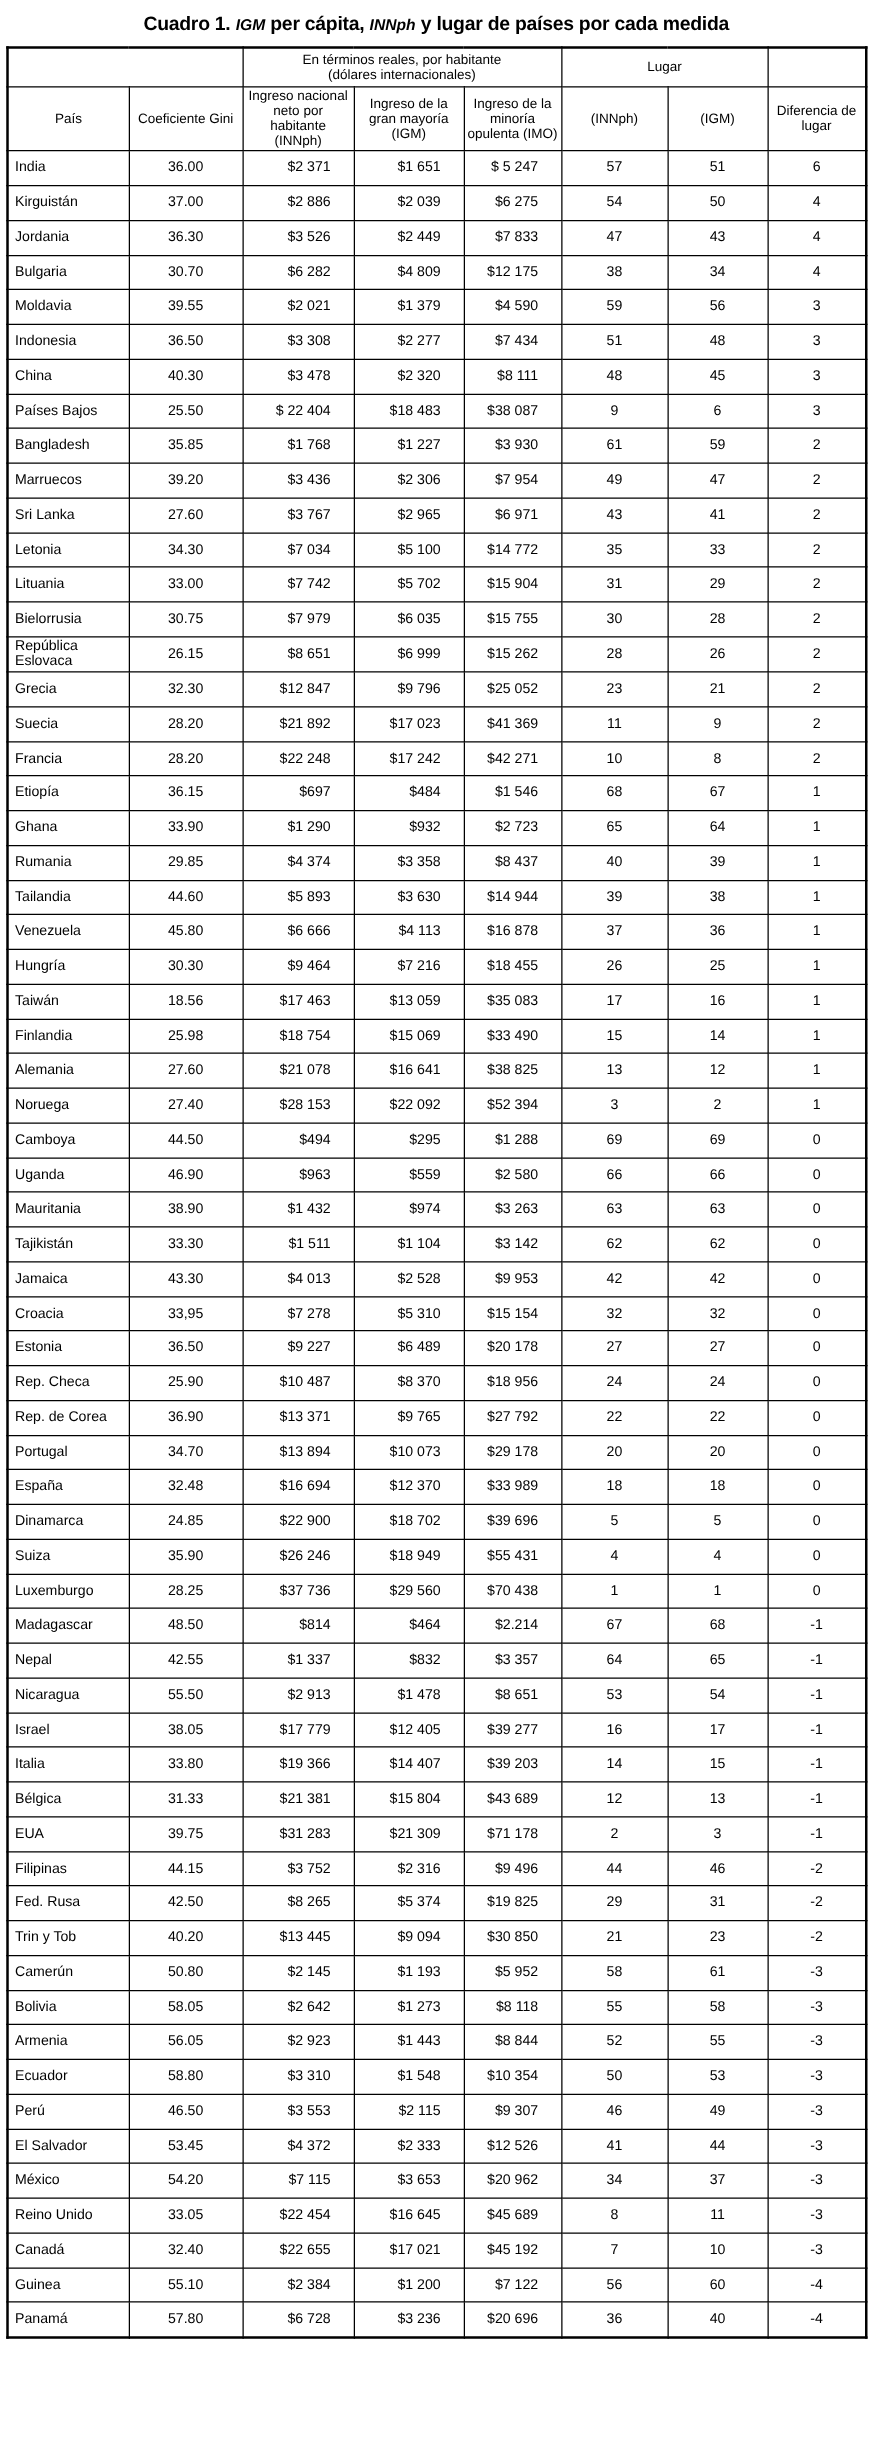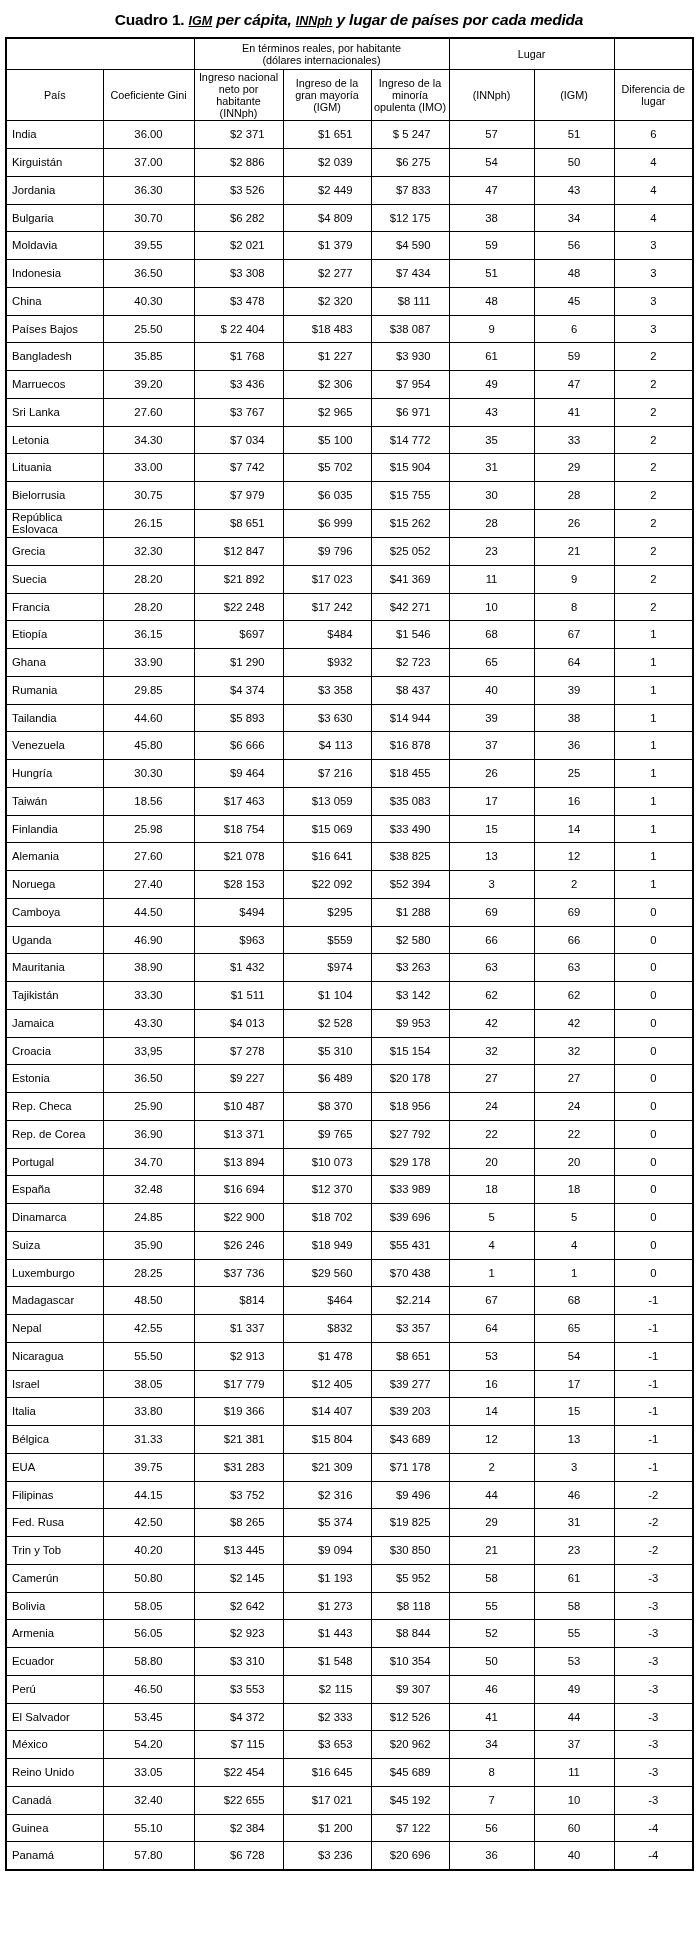--- a/index.html
+++ b/index.html
@@ -5,22 +5,22 @@
   html,body{margin:0;padding:0;}
   body{
     width:698px;height:1955px;background:#ffffff;color:#000000;
     font-family:"Liberation Sans", sans-serif;
     -webkit-font-smoothing:antialiased;
   }
   .title{
     margin:11px 0 8px 0;text-align:center;
     font-size:15.5px;font-weight:bold;letter-spacing:-0.2px;
   }
-  .t-it{font-style:italic;}
-  .t-sc{font-style:italic;font-size:12.5px;letter-spacing:0;text-decoration:underline;}
+  .t-it{}
+  .t-sc{font-style:italic;font-size:12.5px;letter-spacing:0;}
   table{
     border-collapse:collapse;table-layout:fixed;
     width:687px;margin-left:5px;
     border:2px solid #000;
   }
   th,td{
     border:1px solid #000;
     font-weight:normal;
     overflow:hidden;
   }

